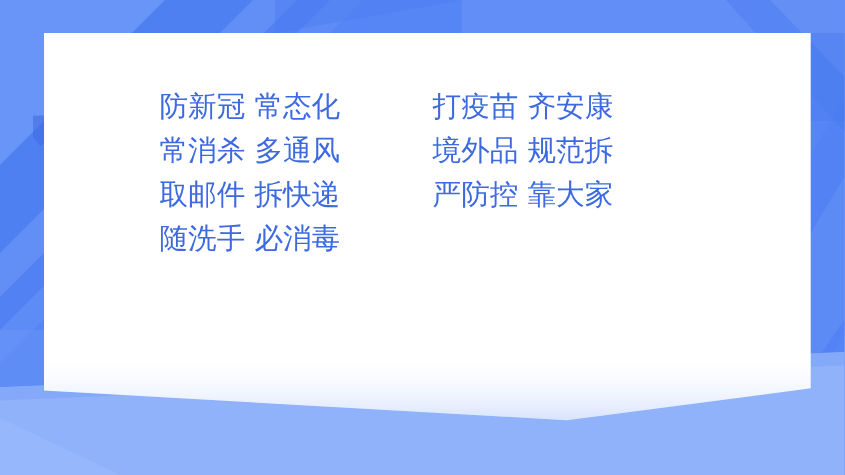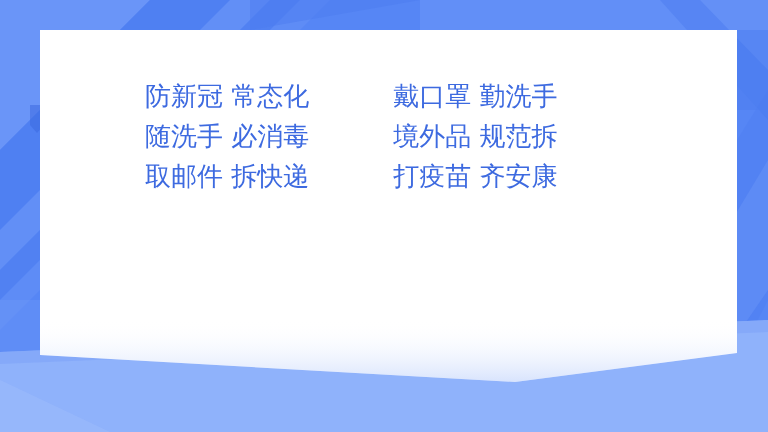--- a/index.html
+++ b/index.html
@@ -85,24 +85,25 @@
     <svg viewBox="0 0 768 432" xmlns="http://www.w3.org/2000/svg" aria-hidden="true">
       <polygon points="40,30 737,30 737,353 515,382 40,355" fill="#ffffff"></polygon>
       <polygon points="40,320 737,320 737,353 515,382 40,355" fill="url(#gradCardShadow)" opacity="0.55"></polygon>
     </svg>
   </div>
 
   <div id="slogan-area">
 
     <div class="slogan-column">
       <div class="slogan-line">防新冠 常态化</div>
+      <div class="slogan-line">常消杀 多通风</div>
+      <div class="slogan-line">取邮件 拆快递</div>
       <div class="slogan-line">随洗手 必消毒</div>
-      <div class="slogan-line">取邮件 拆快递</div>
     </div>
 
     <div class="slogan-column">
-      <div class="slogan-line">戴口罩 勤洗手</div>
+      <div class="slogan-line">打疫苗 齐安康</div>
       <div class="slogan-line">境外品 规范拆</div>
-      <div class="slogan-line">打疫苗 齐安康</div>
+      <div class="slogan-line">严防控 靠大家</div>
     </div>
 
   </div>
 </div>
 
 </body></html>

